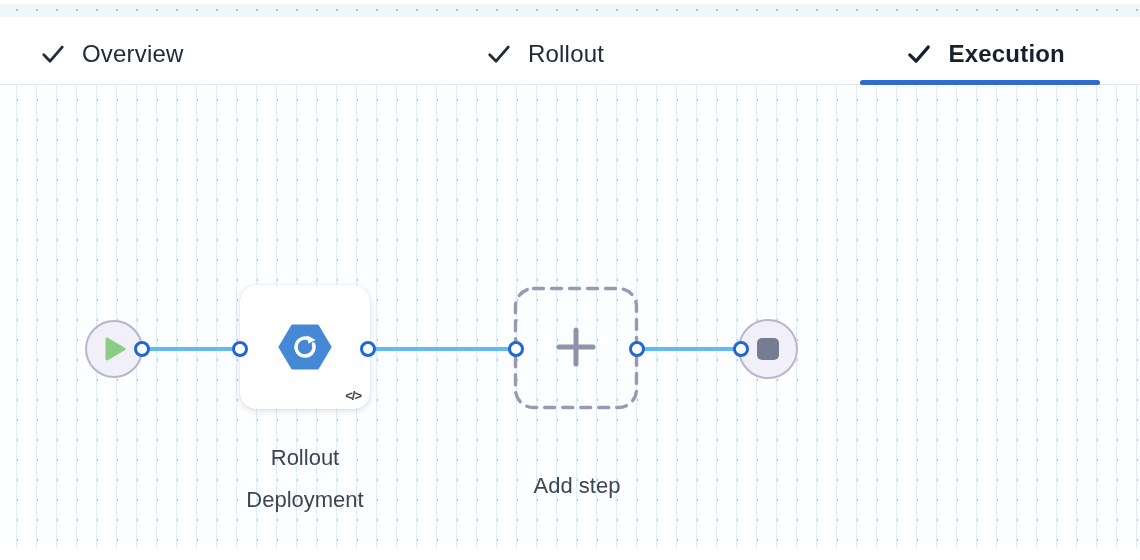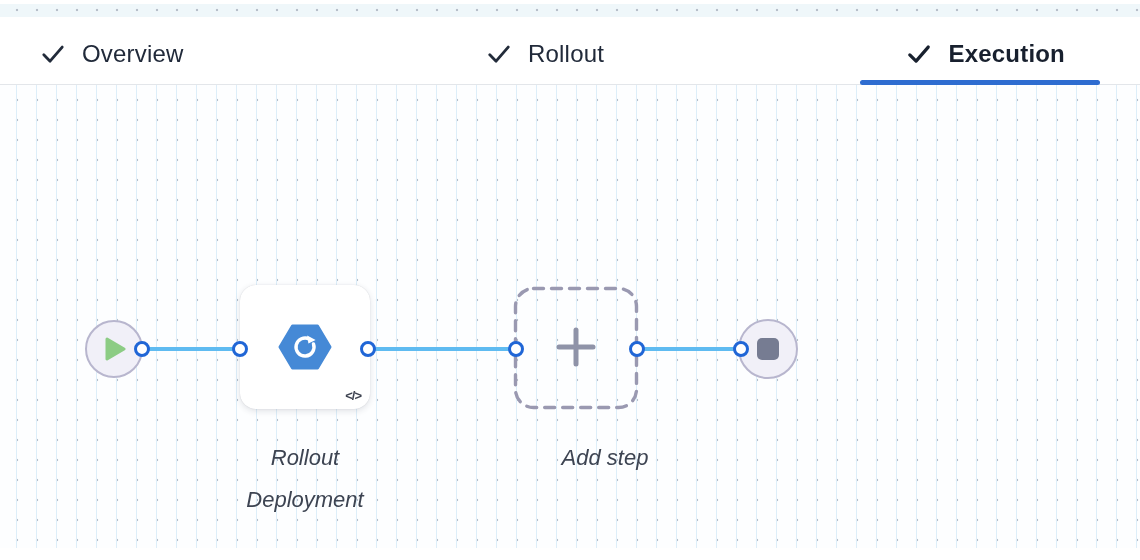--- a/index.html
+++ b/index.html
@@ -56,23 +56,23 @@
   .step-card{position:absolute;left:240px;top:200px;width:130px;height:124px;border-radius:16px;
     background:#fff;box-shadow:0 2px 6px rgba(40,50,70,.14),0 0 1px rgba(40,41,61,.2);
     display:flex;align-items:center;justify-content:center;z-index:1;cursor:pointer;}
   .code-badge{position:absolute;right:9px;bottom:6px;font-size:13px;font-weight:700;
     letter-spacing:-1px;color:#3d4250;}
 
   .add-step{position:absolute;left:513px;top:201px;width:126px;height:124px;z-index:1;cursor:pointer;}
   .add-step svg{position:absolute;left:0;top:0;}
 
   .node-label{position:absolute;top:352px;text-align:center;font-size:22px;line-height:42px;
-    color:var(--label-gray);z-index:1;font-style:italic;}
+    color:var(--label-gray);z-index:1;}
   .label-step{left:217px;width:176px;}
-  .label-add{left:517px;width:176px;}
+  .label-add{left:489px;width:176px;margin-top:28px;}
 </style>
 </head>
 <body>
 
 <div class="screen">
 
   <div class="top-strip"></div>
 
   <header class="tabbar">
     <div class="tab">

